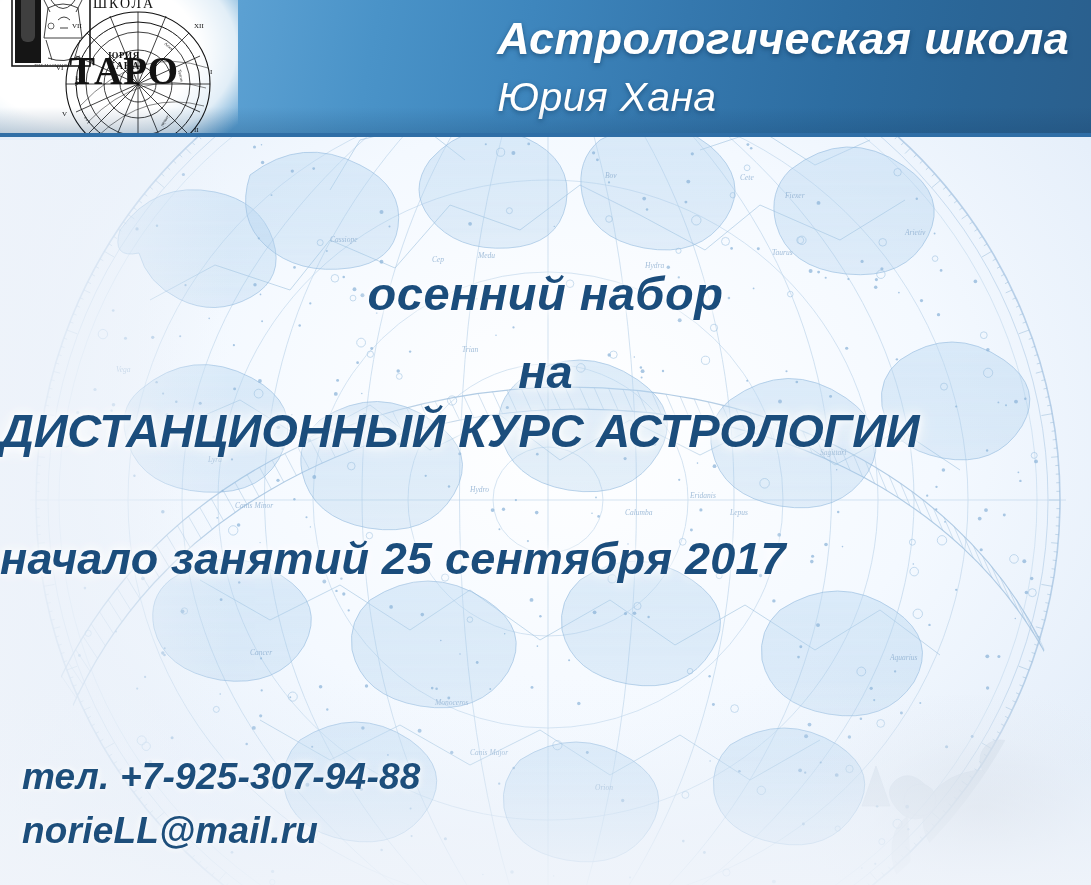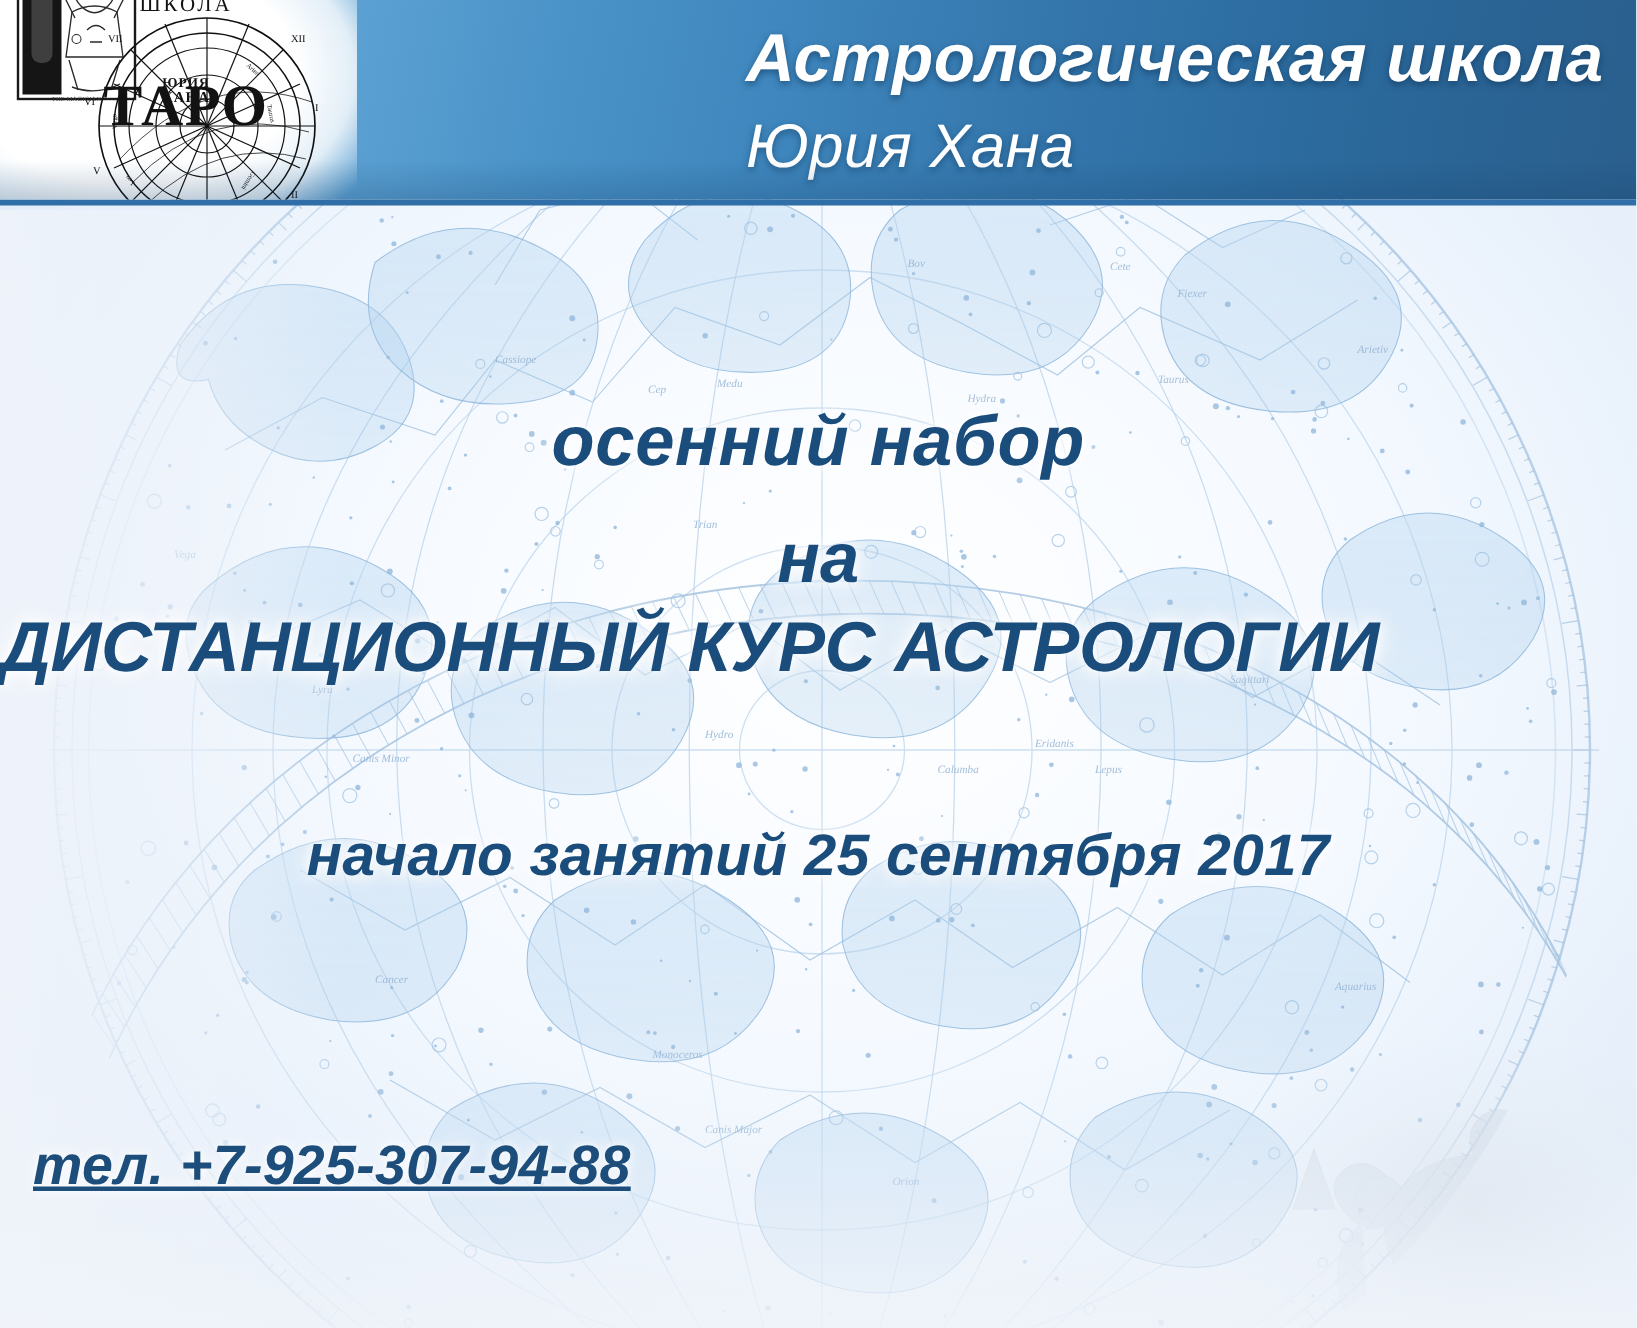--- a/index.html
+++ b/index.html
@@ -120,36 +120,35 @@
     text-align:center;
     font-size:47px;
   }
   #line-course{
     left:0; right:0; top:403px;
     text-align:left;
     font-size:47px; letter-spacing:-.2px;
     transform:scaleX(1.0);
   }
   #line-start{
-    left:0; right:0; top:549px;
-    text-align:center;
-    font-size:39px; letter-spacing:.2px;
+    left:0; right:0; top:533px;
+    text-align:left;
+    font-size:45px; letter-spacing:.2px;
   }
 
   
   .contact{
     position:absolute; left:22px;
     color:#1d4e7b;
     font-weight:700;
     font-style:italic;
     font-size:37px;
     letter-spacing:.2px;
     white-space:nowrap;
     text-shadow:0 0 6px rgba(255,255,255,.9), 0 0 12px rgba(255,255,255,.6);
-    text-decoration:underline;
   }
   #contact-phone{ top:756px; }
   #contact-email{ top:810px; }
 </style>
 </head>
 <body>
 
 <div id="poster">
 
   <div id="starmap">
@@ -1249,14 +1248,15 @@
       <div id="header-line2">Юрия Хана</div>
     </div>
   </div>
 
   <div class="headline" id="line-na">на</div>
   <div class="headline" id="line-autumn">осенний набор</div>
   <div class="headline" id="line-course">ДИСТАНЦИОННЫЙ КУРС АСТРОЛОГИИ</div>
   <div class="headline" id="line-start">начало занятий 25 сентября 2017</div>
 
   <div class="contact" id="contact-phone">тел. +7-925-307-94-88</div>
+  <div class="contact" id="contact-email">norieLL@mail.ru</div>
 
 </div>
 
 </body></html>

